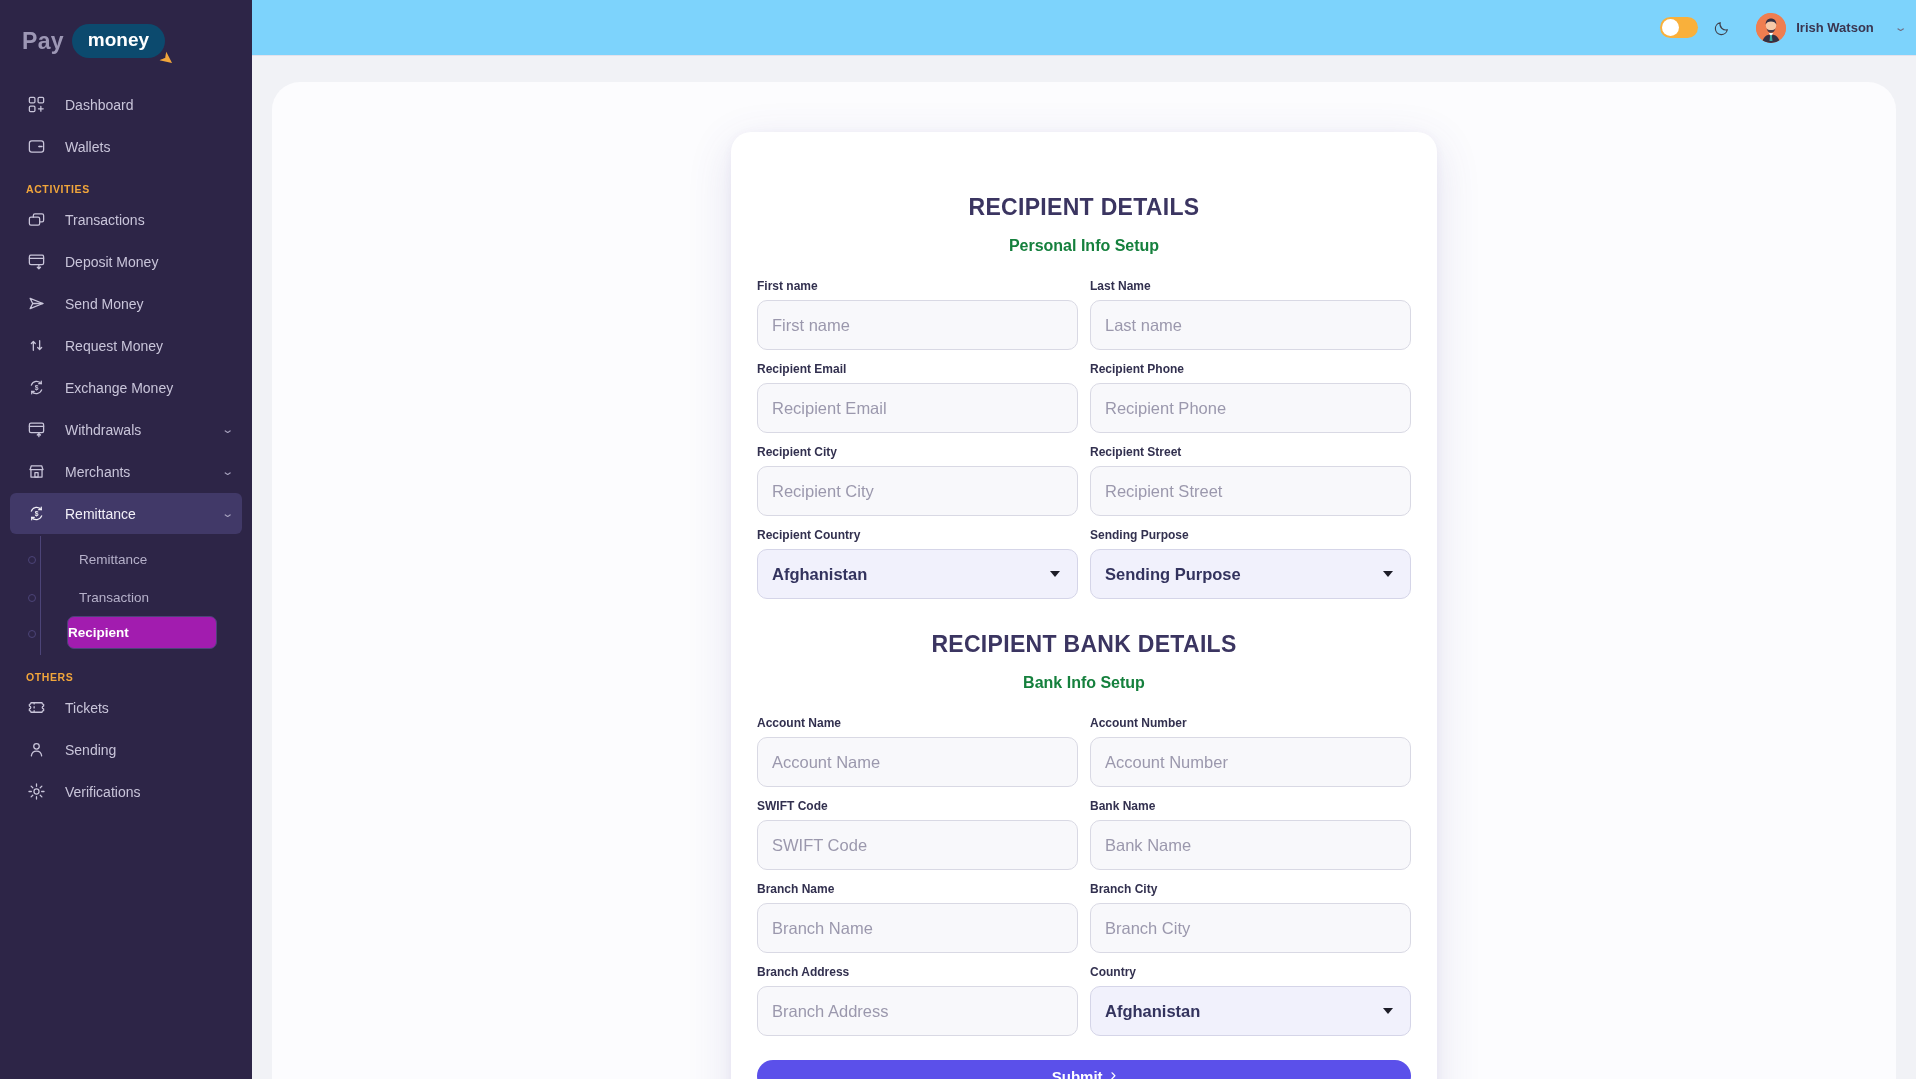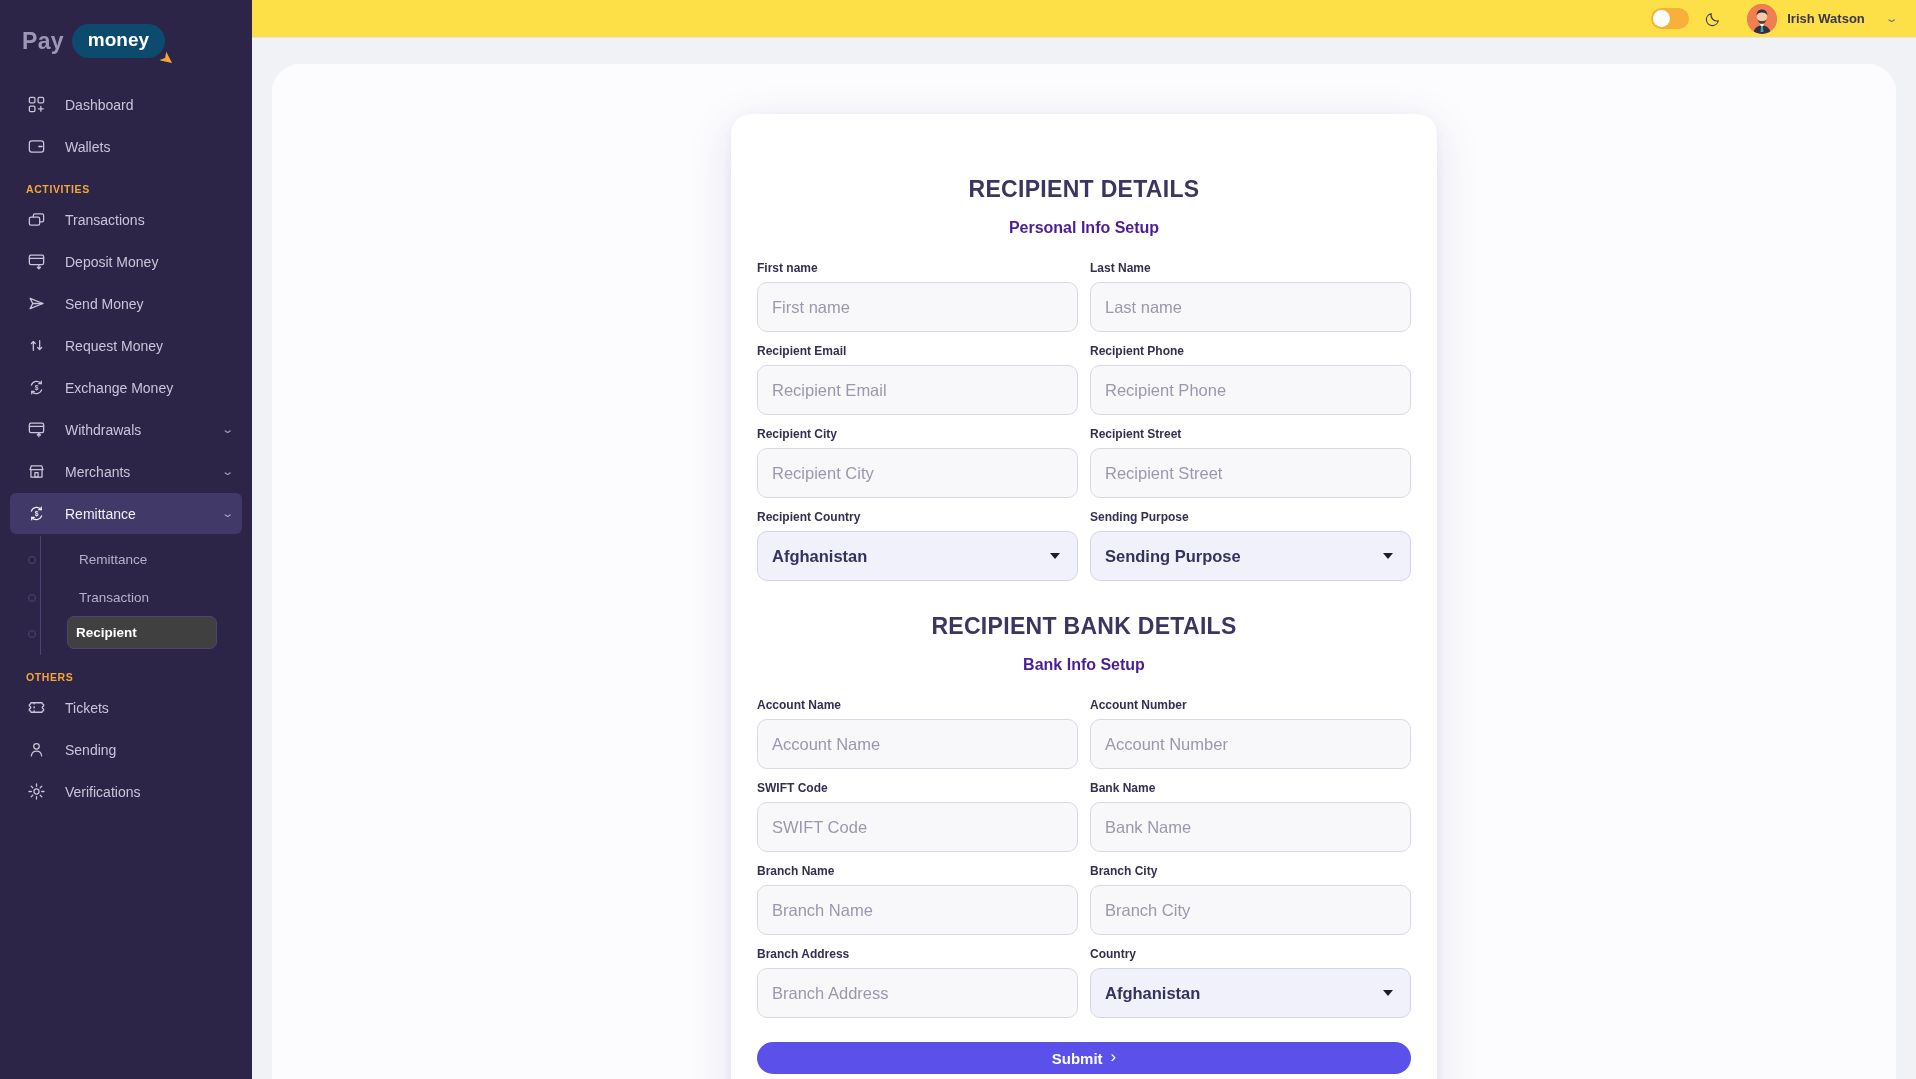--- a/index.html
+++ b/index.html
@@ -25,47 +25,47 @@
   .s-item.active-parent { background:#413968; color:#f2f0f8; }
   .s-chevron { margin-left:auto; font-size:11px; color:#a9a4c0; transform:scaleX(1.4); }
   .s-heading { margin:16px 0 4px 26px; font-size:10.5px; font-weight:800;
     letter-spacing:.6px; color:#f2a63b; }
   .subnav { position:relative; margin:2px 0 4px 40px; border-left:1px solid #4c4478;
     padding:4px 0 6px 0; }
   .sub-item { position:relative; display:flex; align-items:center; height:38px;
     padding-left:38px; font-size:13.5px; color:#b6b1ca; cursor:pointer; }
   .sub-item::before { content:""; position:absolute; left:-13px; top:50%; margin-top:-3px;
     width:6px; height:6px; border:1px solid #4c4478; border-radius:50%; background:#2d2547; }
-  .sub-item.active { background:#404040; border:1px solid #4c4478; border-radius:7px;
-    margin-left:26px; padding-left:8px; width:150px; height:33px; color:#ffffff; font-weight:700; }
+  .sub-item.active { background:#a21caf; border:1px solid #4c4478; border-radius:7px;
+    margin-left:26px; padding-left:0; width:150px; height:33px; color:#ffffff; font-weight:700; }
   .sub-item.active::before { left:-40px; }
 
   
   .main { flex:1; display:flex; flex-direction:column; height:100%; }
-  .topbar { height:38px; background:#fde047; border-bottom:1px solid #e2e2ec;
-    display:flex; align-items:center; justify-content:flex-end; padding-right:10px; }
+  .topbar { height:56px; background:#7dd3fc; border-bottom:1px solid #e2e2ec;
+    display:flex; align-items:center; justify-content:flex-end; padding-right:1px; }
   .toggle { width:38px; height:21px; border-radius:11px; background:#f9b03b;
     position:relative; cursor:pointer; }
   .toggle-knob { position:absolute; left:2px; top:2px; width:17px; height:17px;
     border-radius:50%; background:#ffffff; }
   .moon { margin-left:14px; width:20px; height:20px; color:#3f3f4a; cursor:pointer;
     display:flex; align-items:center; justify-content:center; }
   .moon svg { stroke:currentColor; fill:none; stroke-width:1.5; }
   .userbox { display:flex; align-items:center; margin-left:24px; gap:10px; cursor:pointer; }
   .avatar { width:30px; height:30px; border-radius:50%; background:#ef7e50; overflow:hidden; }
   .user-name { font-size:13px; font-weight:700; color:#3a3550; }
   .user-chevron { margin-left:12px; margin-right:10px; color:#6f6c80; font-size:11px; transform:scaleX(1.5); }
 
   .content { flex:1; background:#f1f2f6; padding:26px 20px 0 20px; overflow:hidden; }
   .panel { background:#fcfcfe; border-radius:28px 28px 0 0; height:100%; overflow:hidden; }
   .card { width:706px; margin:50px auto 0; background:#ffffff; border-radius:20px;
     padding:46px 26px 42px; box-shadow:0 12px 45px rgba(80,70,150,.14), 0 2px 10px rgba(80,70,150,.06); }
   .form-title { margin:16px; text-align:center; font-size:23px; font-weight:800;
     color:#3b3561; letter-spacing:.3px; }
-  .form-subtitle { margin:9px 0 24px; text-align:center; font-size:16px; font-weight:600; color:#4c1d95; }
+  .form-subtitle { margin:9px 0 24px; text-align:center; font-size:16px; font-weight:600; color:#15803d; }
   .fields { display:grid; grid-template-columns:1fr 1fr; column-gap:14px; row-gap:11px;gap:12px; }
   .field {}
   .f-label { display:block; font-size:12px; font-weight:700; color:#32304f; margin-bottom:7px; }
   .f-input { width:100%; height:50px; background:#f8f8fb; border:1px solid #d9d9e4;
     border-radius:10px; padding:0 14px; font-size:16.5px; color:#2e2b50;
     font-family:"Liberation Sans", sans-serif; outline:none; }
   .f-input::placeholder { color:#9b98ad; }
   .f-select { width:100%; height:50px; background:#f1f1fc; border:1px solid #d5d5e8;
     border-radius:10px; padding:0 17px 0 14px; display:flex; align-items:center;
     justify-content:space-between; cursor:pointer; }

